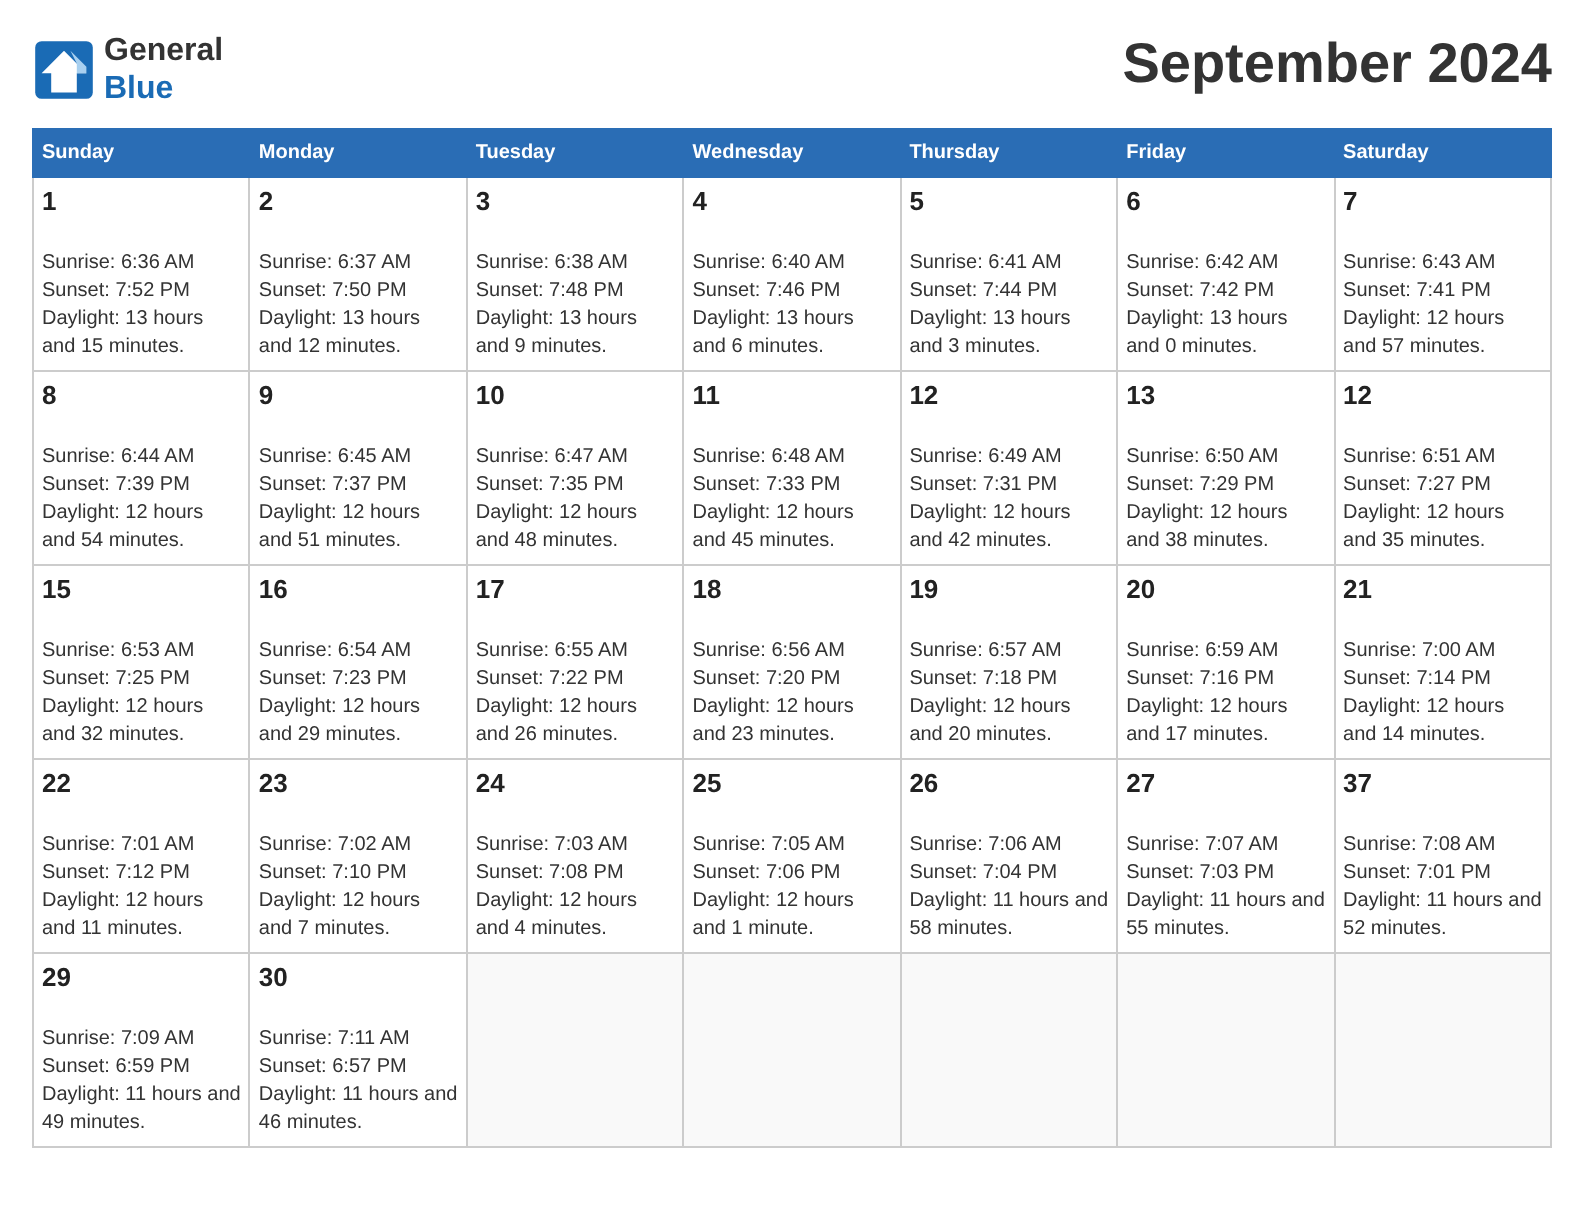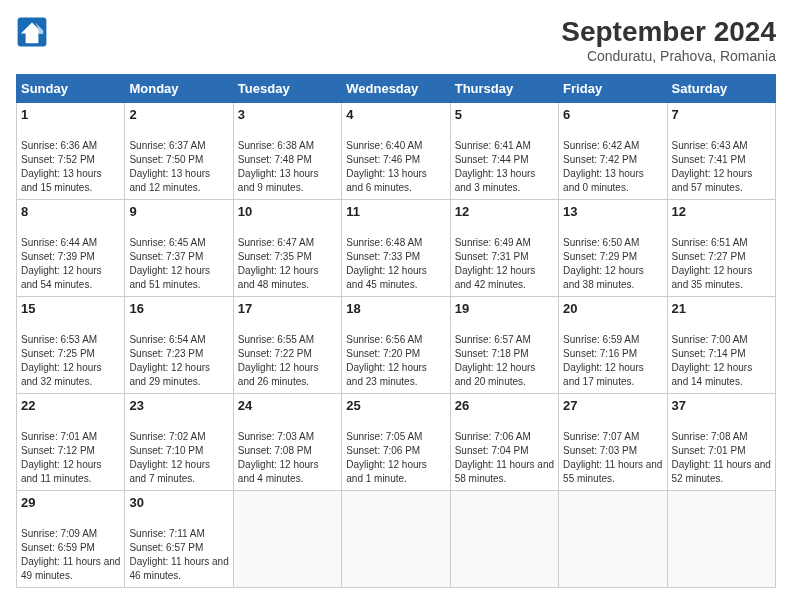--- a/index.html
+++ b/index.html
@@ -40,21 +40,21 @@
     table {
       width: 100%;
       border-collapse: collapse;
       font-size: 11px;
     }
     th {
       background-color: #2a6db5;
       color: #fff;
       padding: 6px 4px;
       text-align: left;
-      font-size: 13px;
+      font-size: 10px;
       font-weight: bold;
       border: 1px solid #2a6db5;
     }
     td {
       border: 1px solid #ccc;
       vertical-align: top;
       padding: 4px 4px;
       width: 14.28%;
       min-height: 80px;
       height: 80px;
@@ -81,24 +81,27 @@
 </head>
 <body>
 
 <div class="header-area">
   <div class="logo">
     <svg class="logo-icon" viewBox="0 0 40 40">
       <rect x="2" y="2" width="36" height="36" rx="4" fill="#1a6bb5"></rect>
       <polygon points="20,8 34,22 28,22 28,34 12,34 12,22 6,22" fill="white"></polygon>
       <polygon points="24,8 34,18 34,22 28,22 28,16 24,8" fill="#a8d0f0"></polygon>
     </svg>
+    <div style="line-height:1.2;">
+      <div style="font-size:16px; font-weight:bold; color:#333;">General</div>
+      <div style="font-size:16px; font-weight:bold; color:#1a6bb5;">Blue</div>
+    </div>
   </div>
   <div class="title-area">
     <div class="month-year">September 2024</div>
-    <div class="location">Conduratu, Prahova, Romania</div>
   </div>
 </div>
 
 <table>
   <thead>
     <tr>
     <th>Sunday</th>
         <th>Monday</th>
         <th>Tuesday</th>
         <th>Wednesday</th>

